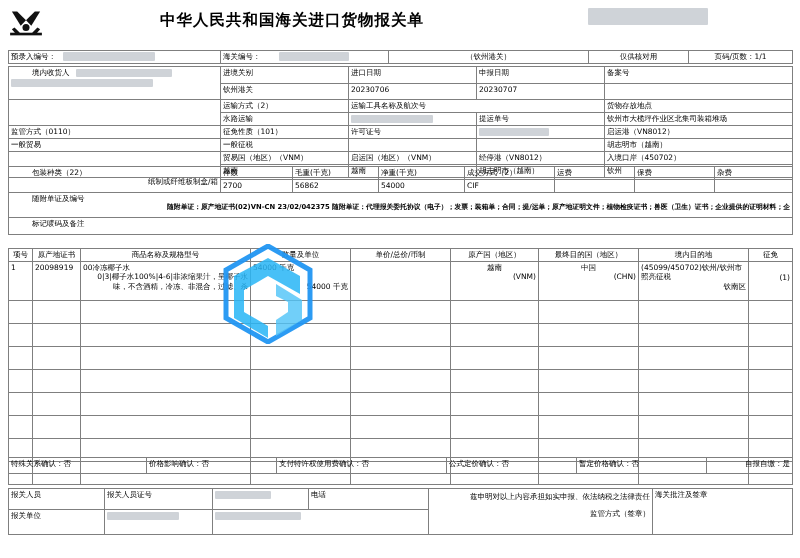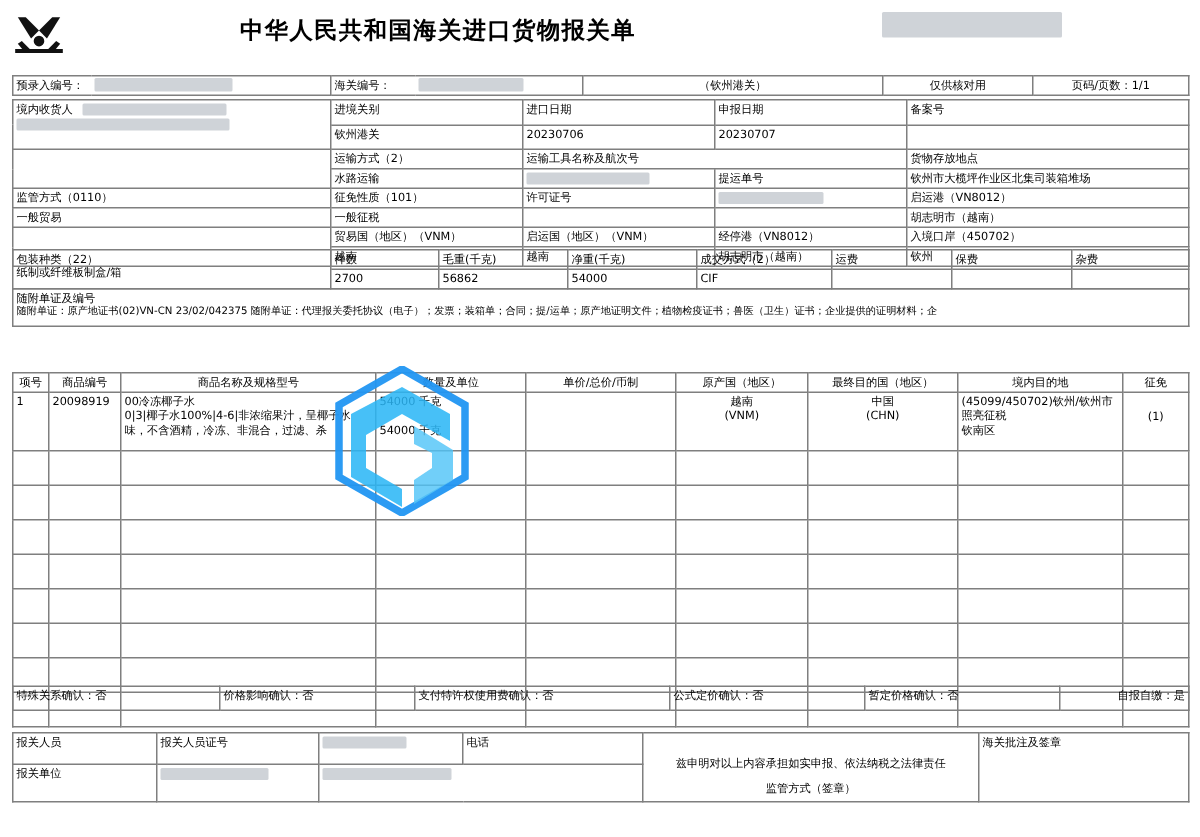--- a/index.html
+++ b/index.html
@@ -61,22 +61,22 @@
     table-layout: fixed;
   }
   table.grid td {
     border: 1px solid #7f7f7f;
     vertical-align: top;
     padding: 1px 2px;
     line-height: 1.25;
     font-size: 7.5px;
     height: 10px;
   }
-  .lbl { color: #000; }
-  .val { display: block; }
+  .lbl { color: #000; margin-left: 21px; }
+  .val { display: block; text-align: right; }
   .ctr { text-align: center; }
   .nb-r { border-right: none !important; }
   .nb-l { border-left: none !important; }
   .nb-t { border-top: none !important; }
 
   
   .wm {
     position: absolute;
     left: 222px; top: 244px;
     width: 360px; height: 110px;
@@ -100,21 +100,21 @@
     letter-spacing: 4px;
     color: #2196f3;
     font-family: "DejaVu Sans", "Liberation Sans", sans-serif;
   }
   .wm-logo {
     position: absolute;
     left: 0px; top: 0px;
     width: 92px; height: 100px;
   }
   .goods-ch { font-size: 7px; }
-  .tiny { font-size: 6.8px; }
+  .tiny { font-size: 6.8px; font-weight: bold; }
 </style>
 </head>
 <body>
 
 <div id="sheet">
 
   <div class="hdr">
     <svg class="logo" viewBox="0 0 40 34">
       <g fill="#111">
         <path d="M4 4 L10 4 L20 14 L14 20 Z"></path>
@@ -267,39 +267,45 @@
     <colgroup>
         <col style="width:784px">
       </colgroup>
     <tbody>
         <tr>
       <td style="height:22px">
         <span class="lbl">随附单证及编号</span>
         <span class="val tiny">随附单证：原产地证书(02)VN-CN 23/02/042375 随附单证：代理报关委托协议（电子）；发票；装箱单；合同；提/运单；原产地证明文件；植物检疫证书；兽医（卫生）证书；企业提供的证明材料；企</span>
       </td>
     </tr>
+    <tr>
+      <td style="height:14px">
+        <span class="lbl">标记唛码及备注</span>
+        <span class="val"></span>
+      </td>
+    </tr>
   </tbody>
     </table>
 
   <table class="grid" style="left:8px; top:248px; width:784px;">
     <colgroup>
       <col style="width:24px">
       <col style="width:48px">
       <col style="width:170px">
       <col style="width:100px">
       <col style="width:100px">
       <col style="width:88px">
       <col style="width:100px">
       <col style="width:110px">
       <col style="width:44px">
     </colgroup>
     <tbody>
         <tr>
       <td class="ctr">项号</td>
-      <td class="ctr">商品编号</td>
+      <td class="ctr">原产地证书</td>
       <td class="ctr">商品名称及规格型号</td>
       <td class="ctr">数量及单位</td>
       <td class="ctr">单价/总价/币制</td>
       <td class="ctr">原产国（地区）</td>
       <td class="ctr">最终目的国（地区）</td>
       <td class="ctr">境内目的地</td>
       <td class="ctr">征免</td>
     </tr>
 
     <tr>
@@ -452,21 +458,21 @@
       <col style="width:224px">
         <col style="width:140px">
     </colgroup>
     <tbody>
         <tr>
       <td style="height:18px">报关人员</td>
       <td>报关人员证号</td>
       <td><span class="masked" style="width:56px;height:8px"></span></td>
       <td>电话</td>
       <td rowspan="2" class="ctr">
-        <span class="val" style="margin-top:14px">兹申明对以上内容承担如实申报、依法纳税之法律责任</span>
+        <span class="val" style="margin-top:2px">兹申明对以上内容承担如实申报、依法纳税之法律责任</span>
         <span class="val" style="margin-top:8px">监管方式（签章）</span>
       </td>
       <td rowspan="2">海关批注及签章</td>
     </tr>
     <tr>
       <td style="height:22px">报关单位</td>
       <td><span class="masked" style="width:72px;height:8px"></span></td>
       <td colspan="2"><span class="masked" style="width:86px;height:8px"></span></td>
     </tr>
   </tbody>

